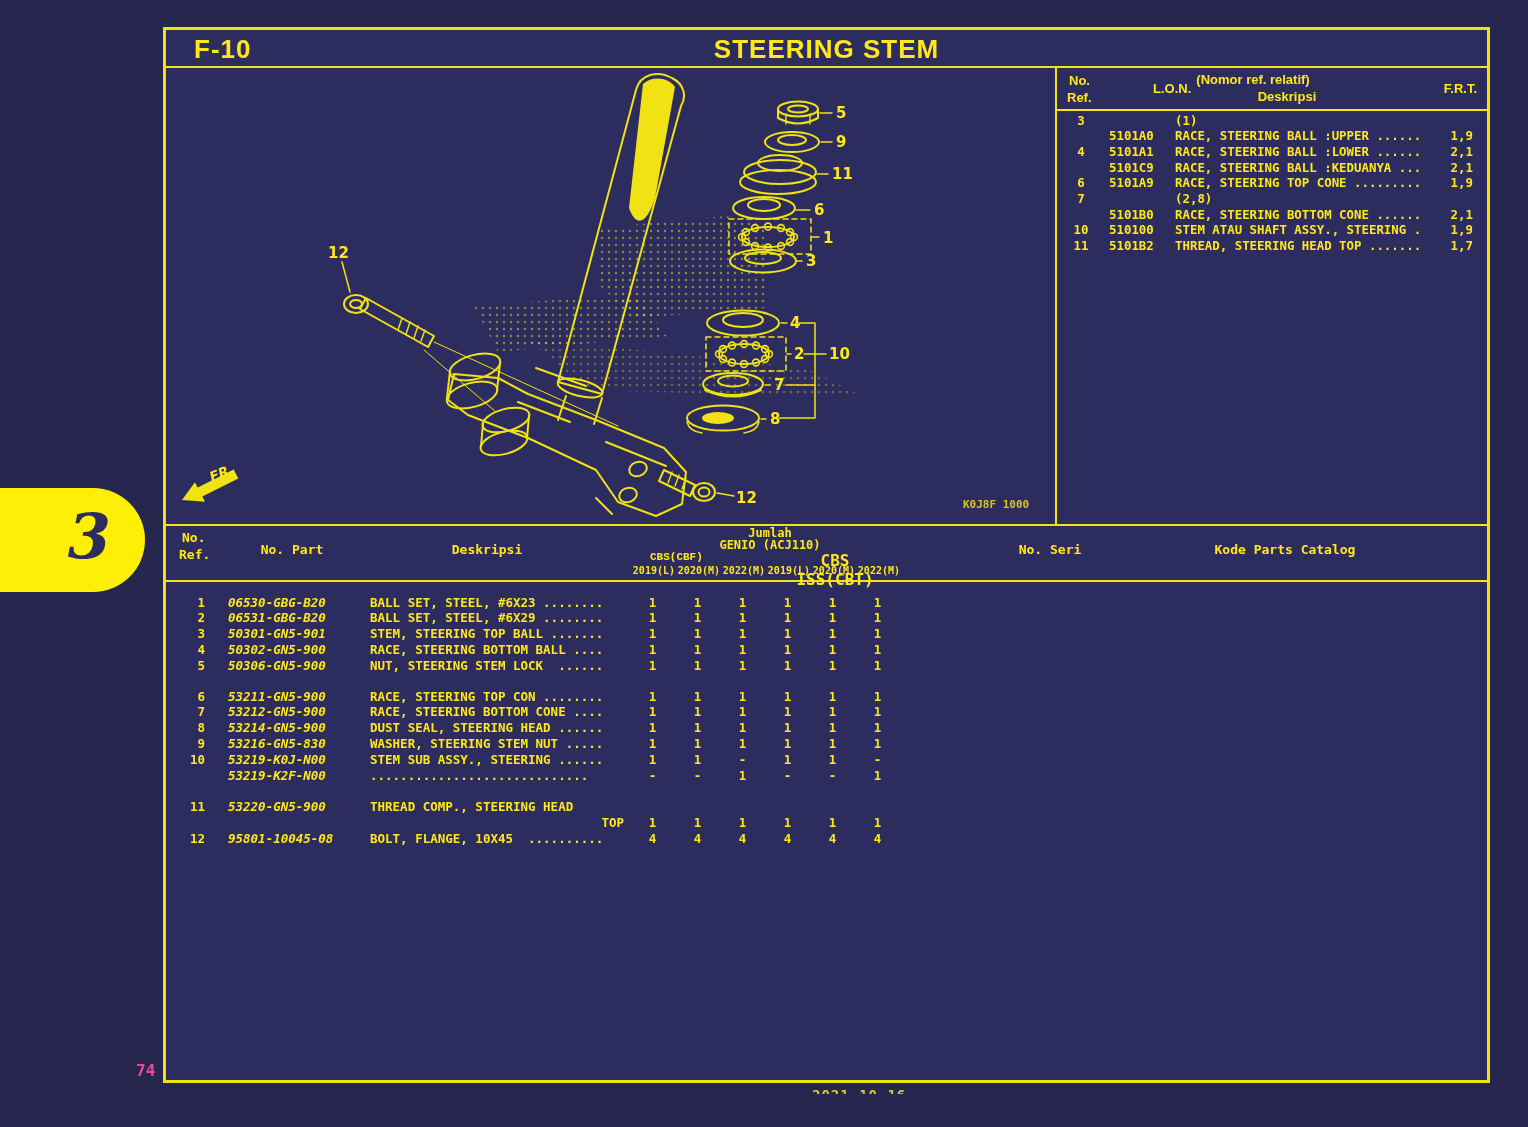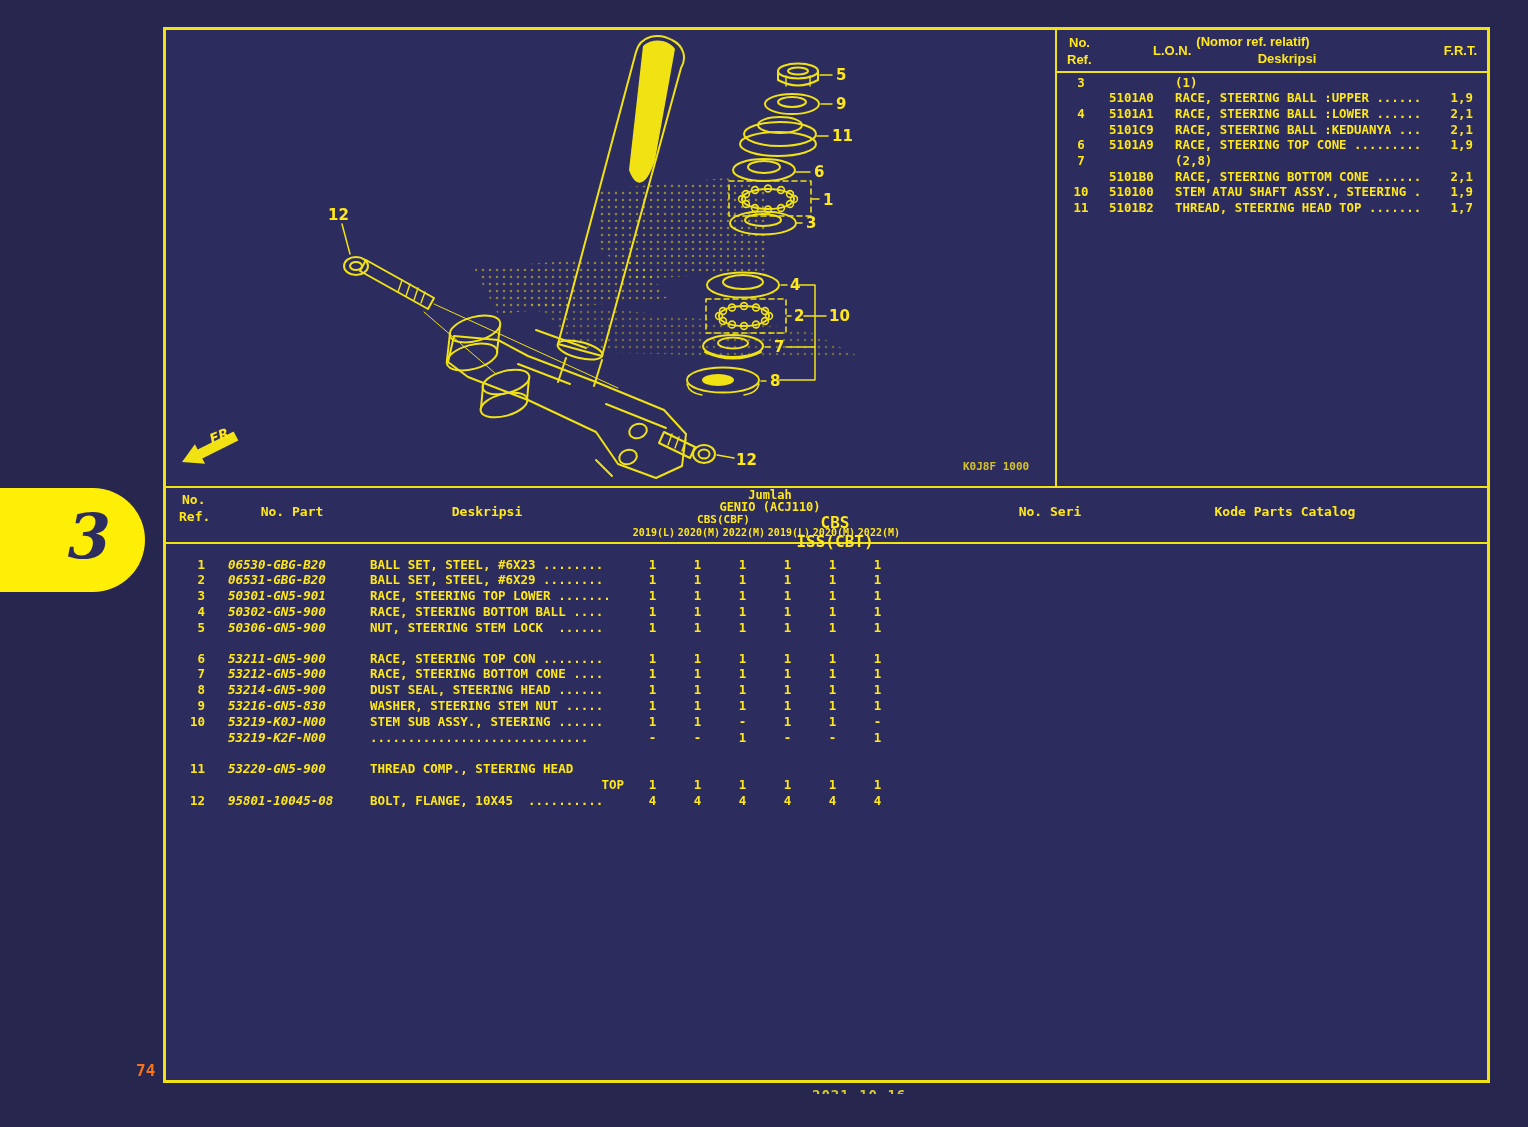--- a/index.html
+++ b/index.html
@@ -46,21 +46,21 @@
   .rrow .r-frt{grid-column:7;text-align:right;}
   
   .parts-head{position:relative;height:56px;border-bottom:2px solid var(--y);
               font-weight:bold;font-size:13px;}
   .ph-no{position:absolute;left:16px;top:4px;}
   .ph-ref{position:absolute;left:13px;top:21px;}
   .ph-part{position:absolute;left:56px;top:16px;width:140px;text-align:center;}
   .ph-desc{position:absolute;left:251px;top:16px;width:140px;text-align:center;}
   .ph-jumlah{position:absolute;left:554px;top:0px;width:100px;text-align:center;font-size:12px;}
   .ph-model{position:absolute;left:529px;top:12px;width:150px;text-align:center;font-size:12px;}
-  .ph-g1{position:absolute;left:484px;top:25px;width:100px;text-align:right;font-size:11px;}
+  .ph-g1{position:absolute;left:484px;top:25px;width:100px;text-align:left;font-size:11px;font-family:Liberation Mono, monospace;}
   .ph-g2{position:absolute;left:619px;top:25px;width:100px;text-align:center;font-size:16px;}
   .ph-years{position:absolute;left:464px;top:39px;display:flex;font-size:10px;}
   .ph-years span{width:45px;text-align:right;}
   .ph-seri{position:absolute;left:814px;top:16px;width:140px;text-align:center;}
   .ph-kode{position:absolute;left:1029px;top:16px;width:180px;text-align:center;}
   
   .parts-body{padding-top:13px;font-weight:bold;}
   .prow{display:grid;
         grid-template-columns:39px 23px 112px 30px 260px 45px 45px 45px 45px 45px 45px 1fr;
         height:15.8px;align-items:center;font-size:12.5px;line-height:1;}
@@ -76,32 +76,36 @@
   .prow .c-q6{grid-column:11;text-align:center;}
   .prow-gap{height:15px;}
   .prow-gap2{height:16px;}
   
   .badge3{position:absolute;left:0;top:488px;width:145px;height:104px;background:#ffee06;
           border-radius:0 52px 52px 0;}
   .badge3 span{position:absolute;right:34px;top:12px;color:var(--panelbg);
                font-family:"DejaVu Serif", serif;font-style:italic;font-weight:bold;
                font-size:62px;line-height:1.2;}
   .page-num{position:absolute;left:136px;top:1061px;font-size:16px;font-weight:bold;
-            color:#f97316;}
+            color:#ec4899;}
   .footer-date{position:absolute;left:812px;top:1087px;width:130px;height:7px;
                overflow:hidden;font-size:14px;font-weight:bold;color:#d8cc25;letter-spacing:1px;}
   svg text{font-family:"DejaVu Sans", sans-serif;font-weight:bold;fill:var(--ytxt);}
 </style>
 </head>
 <body>
 
 <div class="page">
 
   <div class="panel">
 
+    <div class="header-bar">
+      <span class="code">F-10</span>
+      <span class="title">STEERING STEM</span>
+    </div>
 
     <div class="content">
 
       <div class="diagram-area">
         <svg viewBox="0 0 891 458">
           <defs>
             <pattern id="dots" width="7" height="7" patternUnits="userSpaceOnUse">
               <circle cx="2" cy="2" r="1.25" fill="#f0e213"></circle>
             </pattern>
           </defs>
@@ -386,21 +390,21 @@
           <span class="c-q1">1</span>
           <span class="c-q2">1</span>
           <span class="c-q3">1</span>
           <span class="c-q4">1</span>
           <span class="c-q5">1</span>
           <span class="c-q6">1</span>
         </div>
       <div class="prow">
           <span class="c-ref">3</span>
           <span class="c-part">50301-GN5-901</span>
-          <span class="c-desc">RACE, STEERING TOP LOWER .......</span>
+          <span class="c-desc">STEM, STEERING TOP BALL .......</span>
           <span class="c-q1">1</span>
           <span class="c-q2">1</span>
           <span class="c-q3">1</span>
           <span class="c-q4">1</span>
           <span class="c-q5">1</span>
           <span class="c-q6">1</span>
         </div>
       <div class="prow">
           <span class="c-ref">4</span>
           <span class="c-part">50302-GN5-900</span>

